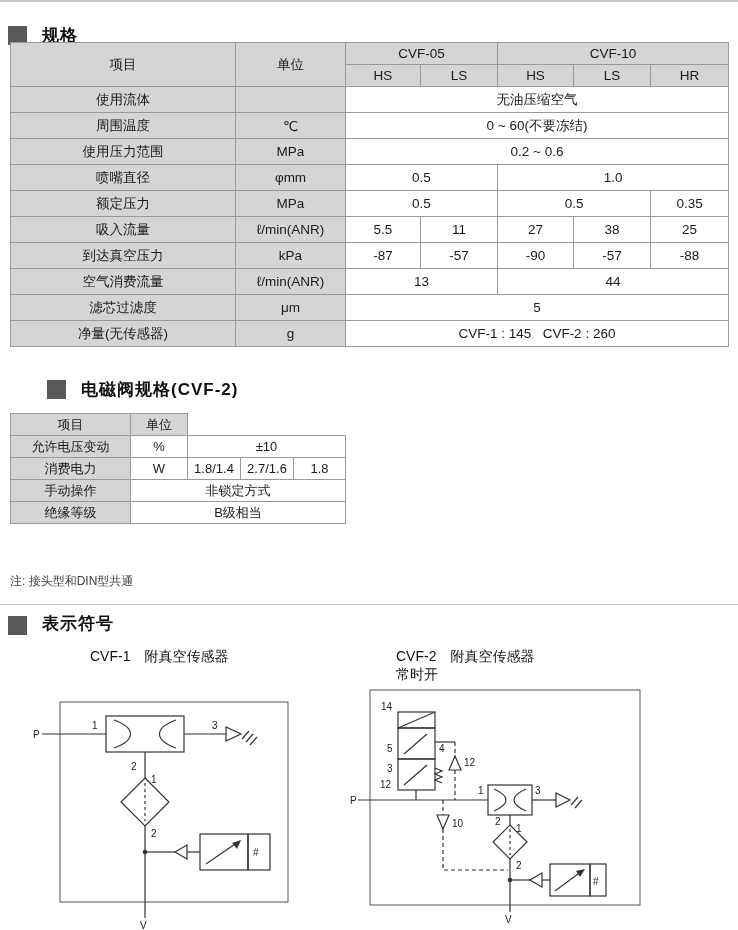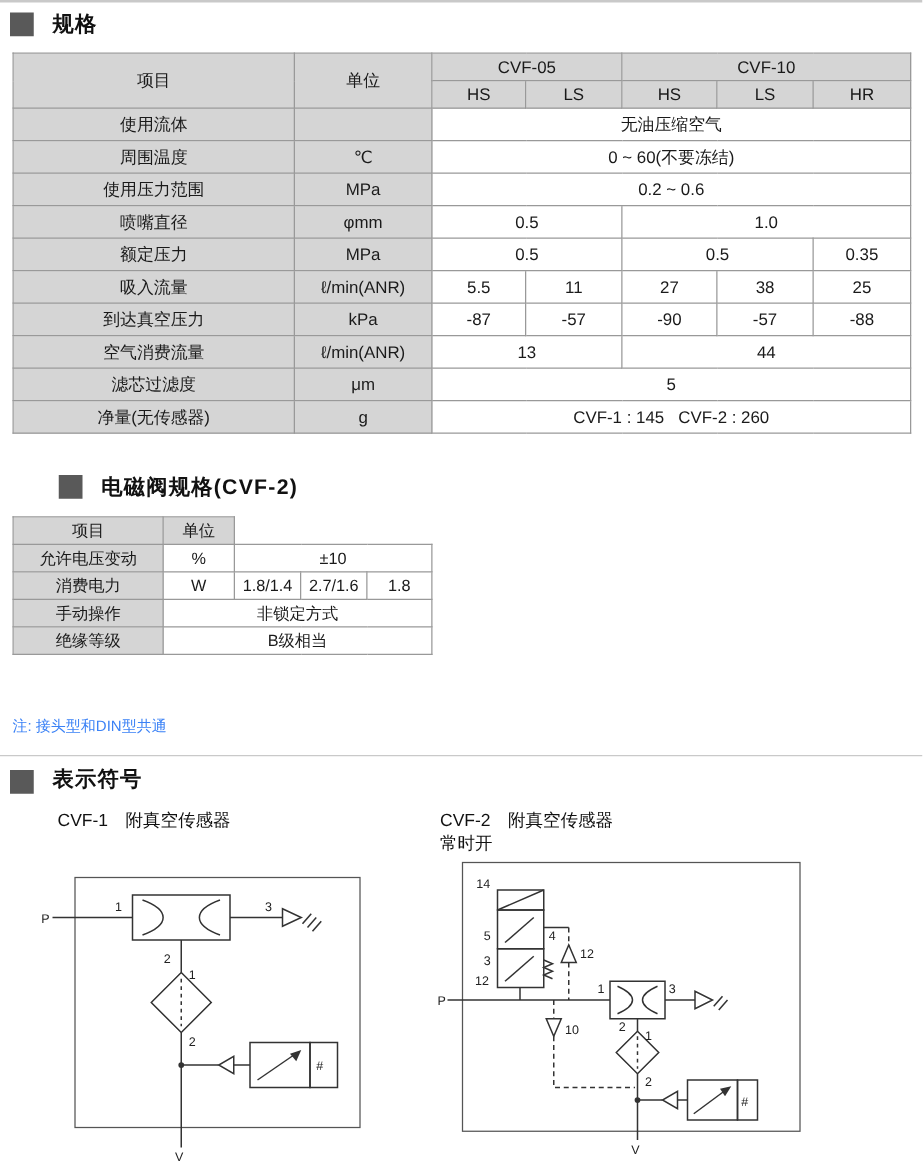--- a/index.html
+++ b/index.html
@@ -14,33 +14,33 @@
   td { border:1px solid #999; text-align:center; vertical-align:middle; font-size:13.5px; padding:0 2px; color:#1a1a1a; }
   .g { background:#d5d5d5; }
   .ghost { border:0; background:transparent; }
   .pre { white-space:pre; }
   #spec-table { left:10px; top:42px; width:718px; }
   #spec-table tr { height:26px; }
   #spec-table tr.h { height:22px; }
   #valve-table { left:10px; top:413px; width:335px; }
   #valve-table tr { height:22px; }
   #valve-table td { font-size:13px; }
-  .note { position:absolute; left:10px; top:573px; font-size:12px; color:#3b82f6; }
-  .diag-title { position:absolute; font-size:14px; color:#111; }
+  .note { position:absolute; left:10px; top:573px; font-size:12px; color:#404040; }
+  .diag-title { position:absolute; font-size:14px; color:#111;margin-left:44px; }
   .dt-label { margin-left:14px; }
   .diag { position:absolute; }
   svg text { font-family:"Liberation Sans","DejaVu Sans",sans-serif; font-size:10px; fill:#222; }
 </style>
 </head>
 <body>
 
 <div class="page">
   <div class="toprule"></div>
 
-  <div class="sec-head" style="top:8px;">
+  <div class="sec-head" style="top:24px;">
     <span class="bullet"></span>
     <span class="sec-title">规格</span>
   </div>
 
   <table id="spec-table">
     <colgroup>
         <col style="width:225px">
         <col style="width:110px">
         <col style="width:75px">
         <col style="width:77px">

